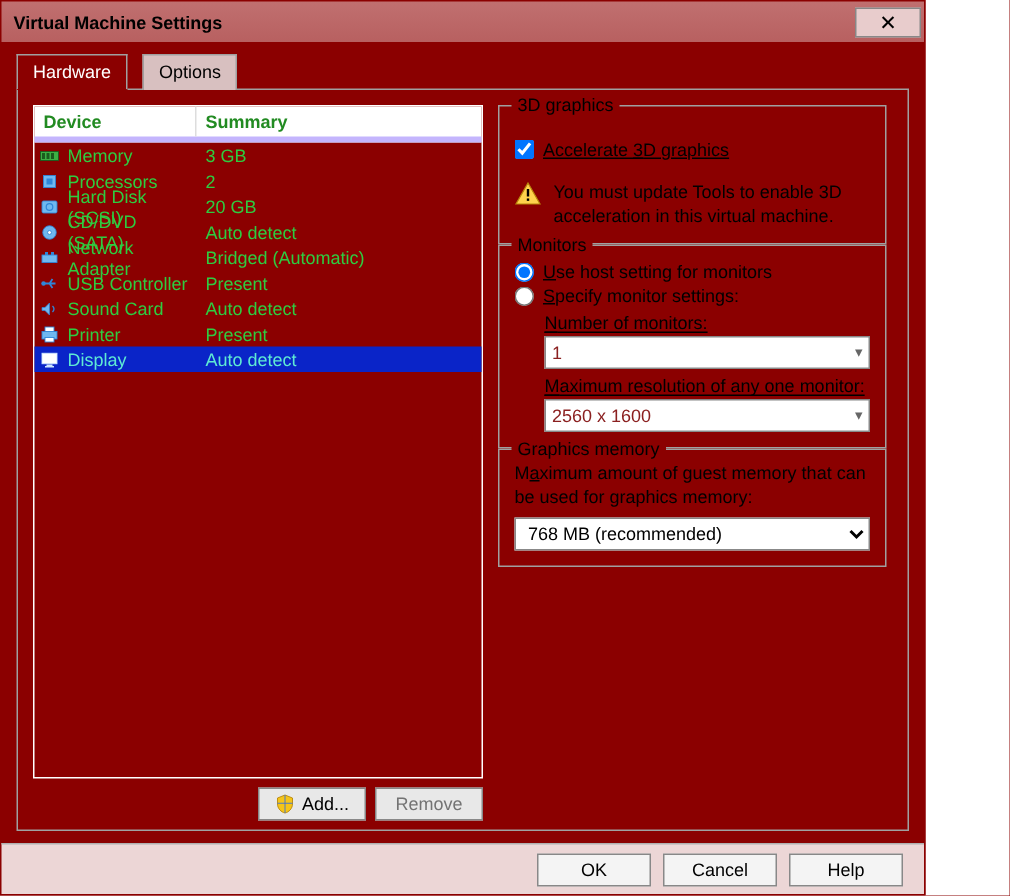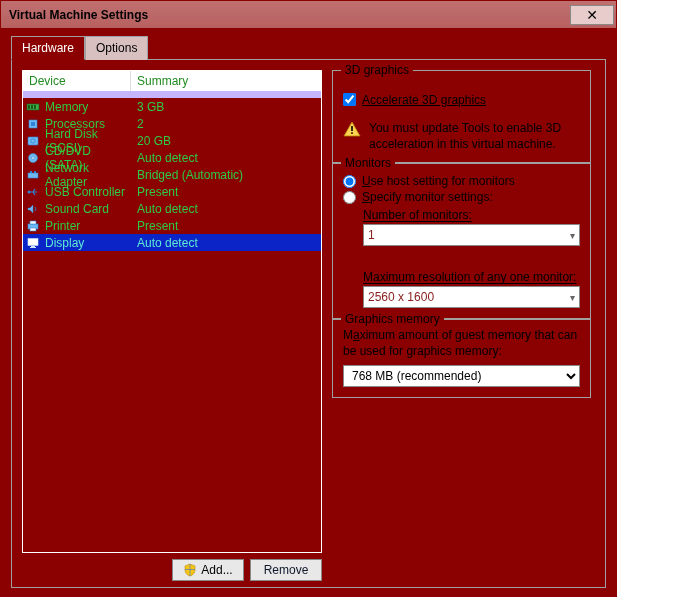--- a/index.html
+++ b/index.html
@@ -2,38 +2,38 @@
 <html><head>
 <meta charset="utf-8">
 <style>
 * { box-sizing: border-box; margin: 0; padding: 0; }
 body { font-family: "Segoe UI", Tahoma, sans-serif; font-size: 12px; background: #fff; width: 673px; height: 597px; overflow: hidden; }
 .window { width: 617px; height: 597px; border: 1px solid #8b0000; background: #8b0000; display: flex; flex-direction: column; }
 .titlebar { height: 28px; background: linear-gradient(#c07070, #b86060); display: flex; align-items: center; justify-content: space-between; padding: 0 0 0 8px; border-bottom: 1px solid #8b0000; }
 .titlebar .title { font-weight: bold; font-size: 12px; color: #000; }
 .titlebar .close { width: 44px; height: 20px; border: 1px solid #888; background: #e8cccc; text-align: center; line-height: 18px; font-family: Arial; font-size: 14px; cursor: pointer; margin-right: 2px; }
 .content { flex: 1; background: #8b0000; padding: 6px 10px 8px 10px; display: flex; flex-direction: column; }
-.tabs { display: flex; gap: 0; position: relative; top: 1px; z-index: 2; }
+.tabs { display: flex; gap: 10px; position: relative; top: 1px; z-index: 2; }
 .tab { padding: 4px 10px; border: 1px solid #a0a0a0; background: #d8c0c0; color: #000; font-size: 12px; border-bottom: none; cursor: pointer; }
 .tab.active { background: #8b0000; color: #fff; border-bottom: 1px solid #8b0000; }
 .tab-body { flex: 1; border: 1px solid #a0a0a0; background: #8b0000; display: flex; padding: 10px 10px 6px 10px; gap: 10px; }
 .left { width: 300px; display: flex; flex-direction: column; }
 .dev-table { flex: 1; background: #8b0000; border: 1px solid #fff; }
-.dev-header { display: flex; background: #fff; color: #228b22; font-size: 12px; border-bottom: 7px solid #c4b5fd; }
+.dev-header { display: flex; background: #fff; color: #228b22; font-size: 12px; border-bottom: 4px solid #c4b5fd; font-weight: bold; }
 .dev-header .col1 { width: 108px; padding: 3px 6px; border-right: 1px solid #ddd; }
 .dev-header .col2 { flex: 1; padding: 3px 6px; }
 .dev-rows { }
 .dev-row { display: flex; align-items: center; color: #2ecc40; font-size: 12px; padding: 1px 0; cursor: pointer; height: 17px; }
 .dev-row .iconcell { width: 20px; display: flex; justify-content: center; }
 .dev-row .col1 { width: 88px; padding: 0 2px; }
 .dev-row .col2 { flex: 1; padding: 0 6px; }
 .dev-row.selected { background: #0a24c8; color: #5eead4; }
 .btn-row { display: flex; justify-content: flex-end; gap: 6px; margin-top: 6px; }
 .btn { min-width: 72px; height: 22px; border: 1px solid #888; background: #e8e8e8; font-size: 12px; cursor: pointer; display: flex; align-items: center; justify-content: center; gap: 4px; }
-.btn.disabled { color: #0f172a; cursor: default; }
+.btn.disabled { color: #737373; cursor: default; }
 .right { flex: 1; display: flex; flex-direction: column; gap: 0; color: #000; font-size: 12px; padding-right: 4px; }
 .group { border: 1px solid #a0a0a0; padding: 8px 10px 10px 10px; position: relative; background: #8b0000; }
 .group .legend { position: absolute; top: -8px; left: 8px; background: #8b0000; padding: 0 4px; color: #000; }
 .chk-row { display: flex; gap: 6px; margin: 14px 0; text-decoration: underline; }
 .chk-row input[type=checkbox] { width: 13px; height: 13px; }
 .warn-row { display: flex; align-items: flex-start; gap: 8px; margin-top: 6px; color: #000; }
 .warn-row .warntxt { flex: 1; line-height: 1.3; }
 .radio-row { display: flex; align-items: center; gap: 6px; margin: 2px 0; }
 .radio-row input[type=radio] { width: 13px; height: 13px; }
 .sub { margin-left: 20px; margin-top: 4px; }
@@ -209,34 +209,45 @@
             <span><span class="u">S</span>pecify monitor settings:</span>
           </label>
           <div class="sub">
             <div class="lbl"><span class="u">N</span>umber of monitors:</div>
             <div class="fld">
               <div class="fake-select disabled">
                 <span>1</span>
                 <span class="arrow">▾</span>
               </div>
             </div>
-            <div class="lbl" style="margin-top:24px"><span class="u">M</span>aximum resolution of any one monitor:</div>
+            <div class="lbl" style="margin-top:4px"><span class="u">M</span>aximum resolution of any one monitor:</div>
             <div class="fld">
               <div class="fake-select disabled">
                 <span>2560 x 1600</span>
                 <span class="arrow">▾</span>
               </div>
             </div>
           </div>
         </div>
 
         <div class="group">
           <span class="legend">Graphics memory</span>
           <div class="memlbl">M<span class="u">a</span>ximum amount of guest memory that can be used for graphics memory:</div>
           <select>
             <option>768 MB (recommended)</option>
           </select>
         </div>
 
       </div>
     </div>
   </div>
+  <div class="btm-bar">
+    <button class="btn">
+        <span>OK</span>
+      </button>
+    <button class="btn">
+        <span>Cancel</span>
+      </button>
+    <button class="btn">
+        <span>Help</span>
+      </button>
+  </div>
 </div>
 
 </body></html>

